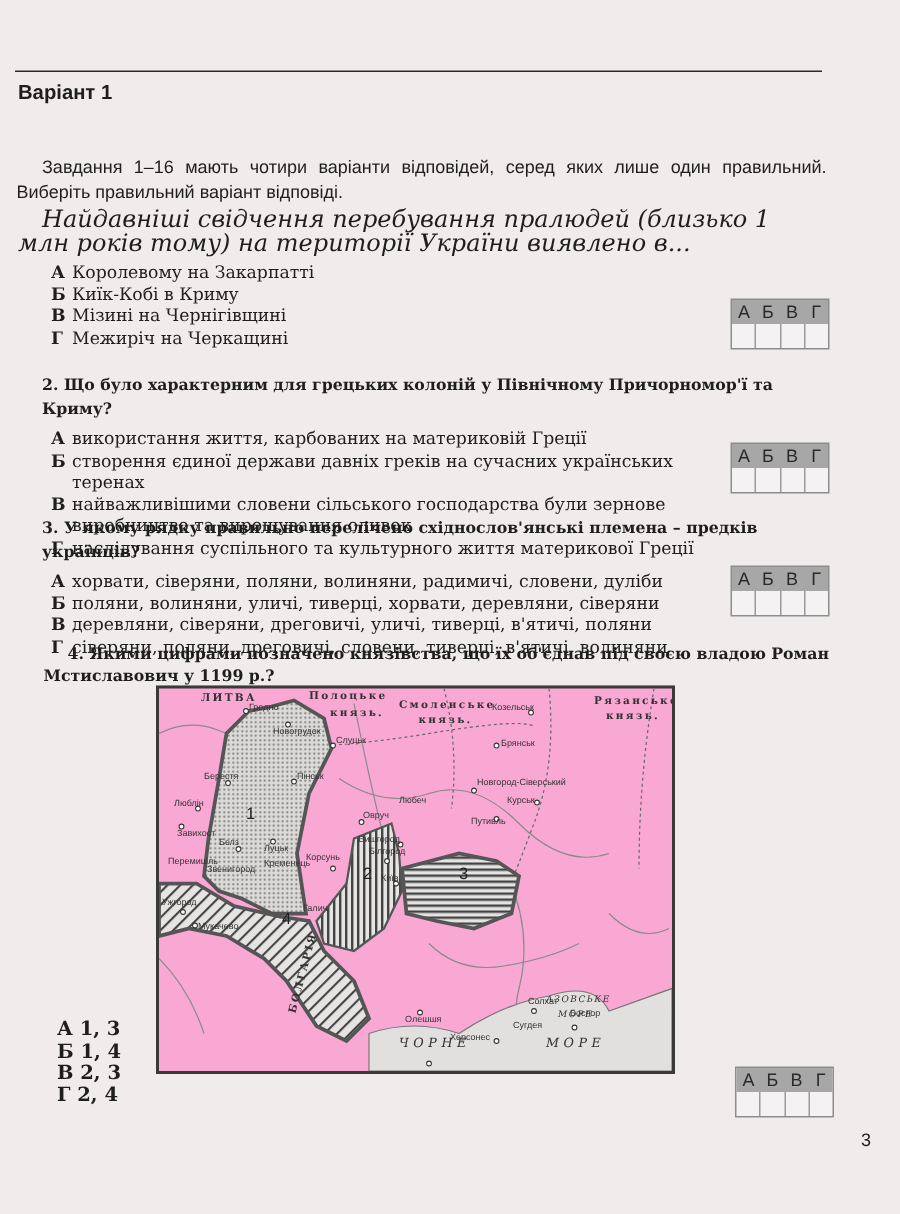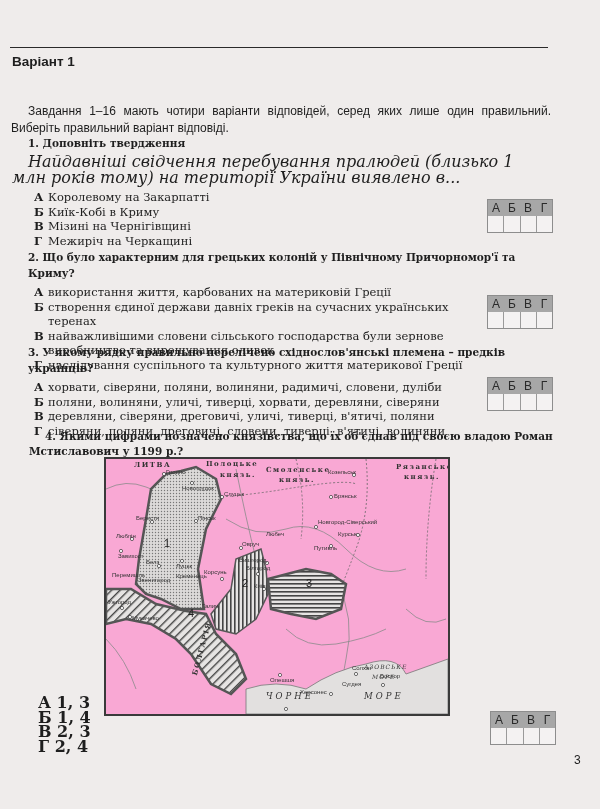--- a/index.html
+++ b/index.html
@@ -30,41 +30,40 @@
   .ansbox {
     position: absolute; width: 64px; height: 32px;
     border: 1px solid #8d8d8d; background: #f4f2f2;
     font-family: "Liberation Sans", sans-serif;
   }
   .ansbox .hdr { display: flex; height: 16px; background: #a7a7a7; }
   .ansbox .hdr span { flex: 1; text-align: center; font-size: 12px; line-height: 16px; color: #2a2a2a; }
   .ansbox .cells { display: flex; height: 16px; }
   .ansbox .cells span { flex: 1; border-right: 1px solid #9a9a9a; }
   .ansbox .cells span:last-child { border-right: none; }
-  .q4-opts { position: absolute; left: 38px; top: 696px; font-size: 16px; font-weight: bold; line-height: 14.5px; }
+  .q4-opts { position: absolute; left: 38px; top: 680px; font-size: 13px; font-weight: bold; line-height: 14.5px; }
   .map {
     position: absolute; left: 104px; top: 457px; width: 342px; height: 255px;
     border: 2px solid #3a3a3a; background: #f9a8d4; overflow: hidden;
   }
   .map svg { position: absolute; left: 0; top: 0; }
   .ml { position: absolute; font-family: "Liberation Sans", sans-serif; font-size: 6px; color: #333; white-space: nowrap; }
   .ml.big { font-family: "DejaVu Serif", serif; font-size: 7px; letter-spacing: 1.5px; font-weight: bold; }
   .ml.sea { font-family: "DejaVu Serif", serif; font-style: italic; font-size: 8.5px; letter-spacing: 3px; }
   .ml.num { font-size: 11px; color: #222; }
   .page-num { position: absolute; left: 574px; top: 753px; font-family: "Liberation Sans", sans-serif; font-size: 12px; }
 </style>
 </head>
 <body>
 
 <div class="rule"></div>
 <div class="title">Варіант 1</div>
 <div class="intro">Завдання 1–16 мають чотири варіанти відповідей, серед яких лише один правильний. Виберіть правильний варіант відповіді.</div>
 
 <div class="q" style="top:135px">
-  <div class="q-title">1. Доповніть твердження</div>
   <div class="q-stem">Найдавніші свідчення перебування пралюдей (близько 1 млн років тому) на території України виявлено в...</div>
   <div class="opts">
     <div class="opt">
         <span class="let">А</span>
         <span class="txt">Королевому на Закарпатті</span>
       </div>
     <div class="opt">
         <span class="let">Б</span>
         <span class="txt">Киїк-Кобі в Криму</span>
       </div>

